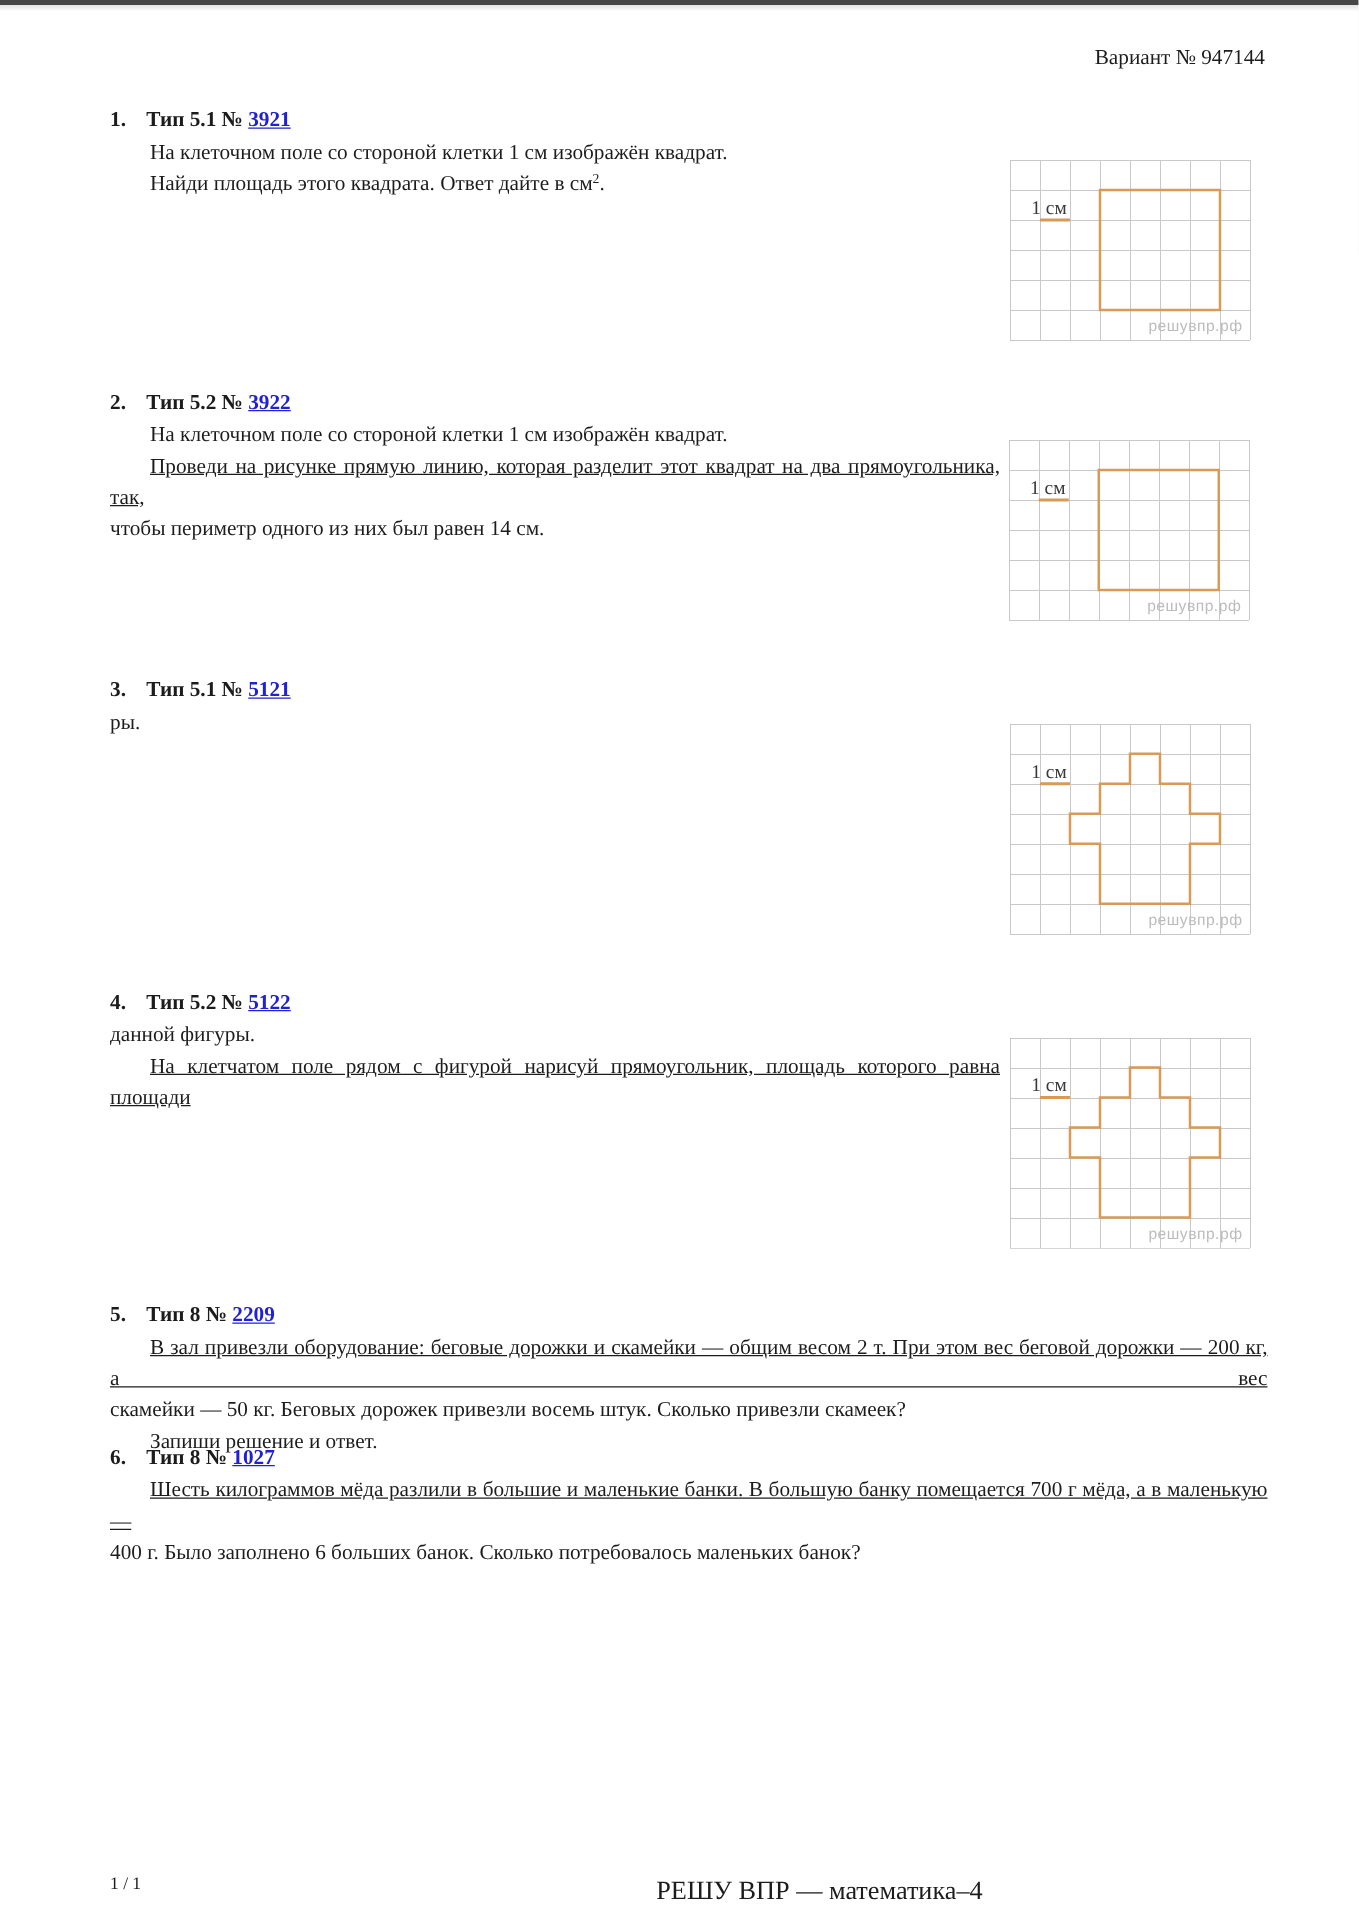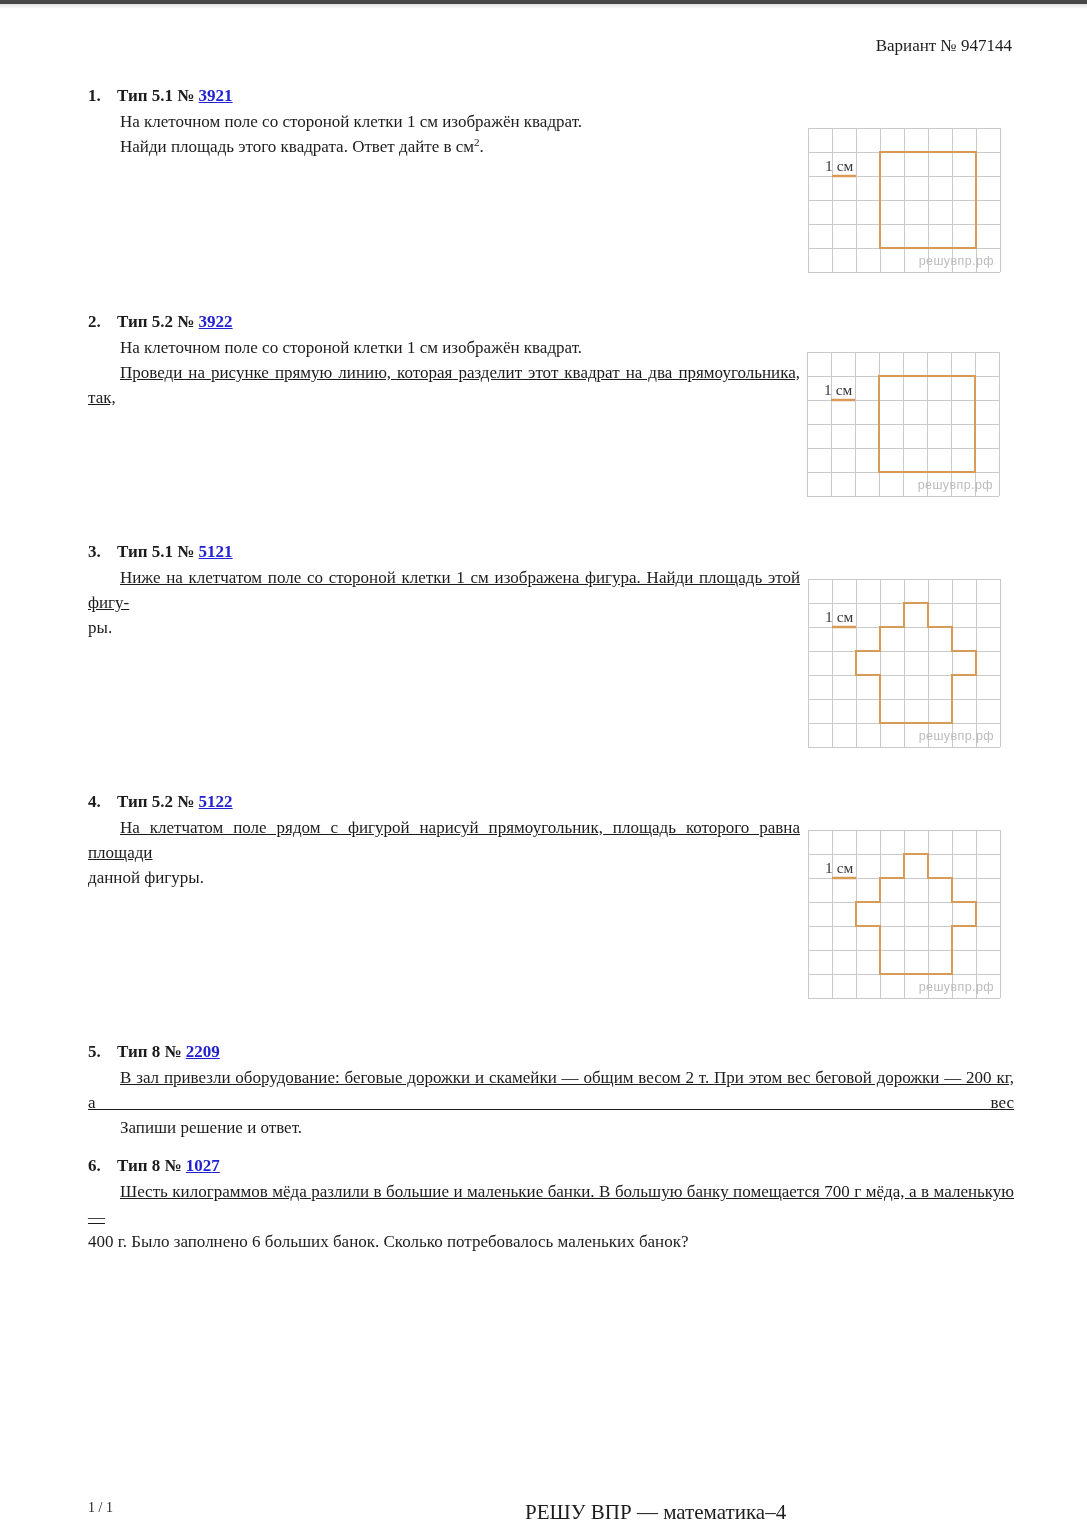--- a/index.html
+++ b/index.html
@@ -60,76 +60,77 @@
   <div class="problem" style="top:312px;">
     <div class="p-head">
       <span class="p-num">2.</span><span>Тип 5.2 №</span>&nbsp;<a class="task-link">3922</a>
     </div>
     <div class="p-body narrow">
         <div class="para">
           <span class="tline first">На клеточном поле со стороной клетки 1 см изображён квадрат.</span>
         </div>
         <div class="para">
           <span class="tline first just">Проведи на рисунке прямую линию, которая разделит этот квадрат на два прямоугольника, так,</span>
+          <span class="tline">чтобы периметр одного из них был равен 14 см.</span>
         </div>
       </div>
   </div>
   <div class="figure" style="left:807px;top:352px;"><svg width="193" height="145" viewBox="0 0 193 145">
         <path d="M0.5 0V144M24.5 0V144M48.5 0V144M72.5 0V144M96.5 0V144M120.5 0V144M144.5 0V144M168.5 0V144M192.5 0V144M0 0.5H192M0 24.5H192M0 48.5H192M0 72.5H192M0 96.5H192M0 120.5H192M0 144.5H192" stroke="#c9c9c9" stroke-width="1" fill="none" shape-rendering="crispEdges"></path>
         <polygon points="72,24 168,24 168,120 72,120" fill="none" stroke="#d79a57" stroke-width="2"></polygon>
         <line x1="24" y1="48" x2="48" y2="48" stroke="#d79a57" stroke-width="2.5"></line>
         <text x="17" y="43" class="fig-label">1 см</text>
         <text x="186" y="137" text-anchor="end" class="fig-watermark">решувпр.рф</text>
       </svg></div>
 
   <div class="problem" style="top:542px;">
     <div class="p-head">
       <span class="p-num">3.</span><span>Тип 5.1 №</span>&nbsp;<a class="task-link">5121</a>
     </div>
     <div class="p-body narrow">
         <div class="para">
-          <span class="tline first just">Ниже на клетчатом поле со стороной клетки 1 см изображена фигура. Найди площадь этой фигу-</span>
           <span class="tline">ры.</span>
         </div>
       </div>
   </div>
   <div class="figure" style="left:808px;top:579px;"><svg width="193" height="169" viewBox="0 0 193 169">
         <path d="M0.5 0V168M24.5 0V168M48.5 0V168M72.5 0V168M96.5 0V168M120.5 0V168M144.5 0V168M168.5 0V168M192.5 0V168M0 0.5H192M0 24.5H192M0 48.5H192M0 72.5H192M0 96.5H192M0 120.5H192M0 144.5H192M0 168.5H192" stroke="#c9c9c9" stroke-width="1" fill="none" shape-rendering="crispEdges"></path>
         <polygon points="96,24 120,24 120,48 144,48 144,72 168,72 168,96 144,96 144,144 72,144 72,96 48,96 48,72 72,72 72,48 96,48" fill="none" stroke="#d79a57" stroke-width="2"></polygon>
         <line x1="24" y1="48" x2="48" y2="48" stroke="#d79a57" stroke-width="2.5"></line>
         <text x="17" y="43" class="fig-label">1 см</text>
         <text x="186" y="161" text-anchor="end" class="fig-watermark">решувпр.рф</text>
       </svg></div>
 
   <div class="problem" style="top:792px;">
     <div class="p-head">
       <span class="p-num">4.</span><span>Тип 5.2 №</span>&nbsp;<a class="task-link">5122</a>
     </div>
     <div class="p-body narrow">
         <div class="para">
+          <span class="tline">данной фигуры.</span>
           <span class="tline first just">На клетчатом поле рядом с фигурой нарисуй прямоугольник, площадь которого равна площади</span>
-          <span class="tline">данной фигуры.</span>
         </div>
       </div>
   </div>
   <div class="figure" style="left:808px;top:830px;"><svg width="193" height="169" viewBox="0 0 193 169">
         <path d="M0.5 0V168M24.5 0V168M48.5 0V168M72.5 0V168M96.5 0V168M120.5 0V168M144.5 0V168M168.5 0V168M192.5 0V168M0 0.5H192M0 24.5H192M0 48.5H192M0 72.5H192M0 96.5H192M0 120.5H192M0 144.5H192M0 168.5H192" stroke="#c9c9c9" stroke-width="1" fill="none" shape-rendering="crispEdges"></path>
         <polygon points="96,24 120,24 120,48 144,48 144,72 168,72 168,96 144,96 144,144 72,144 72,96 48,96 48,72 72,72 72,48 96,48" fill="none" stroke="#d79a57" stroke-width="2"></polygon>
         <line x1="24" y1="48" x2="48" y2="48" stroke="#d79a57" stroke-width="2.5"></line>
         <text x="17" y="43" class="fig-label">1 см</text>
         <text x="186" y="161" text-anchor="end" class="fig-watermark">решувпр.рф</text>
       </svg></div>
 
   <div class="problem" style="top:1042px;">
     <div class="p-head">
       <span class="p-num">5.</span><span>Тип 8 №</span>&nbsp;<a class="task-link">2209</a>
     </div>
     <div class="p-body wide">
         <div class="para">
           <span class="tline first just">В зал привезли оборудование: беговые дорожки и скамейки — общим весом 2 т. При этом вес беговой дорожки — 200 кг, а вес</span>
+          <span class="tline">скамейки — 50 кг. Беговых дорожек привезли восемь штук. Сколько привезли скамеек?</span>
         </div>
         <div class="para">
           <span class="tline first">Запиши решение и ответ.</span>
         </div>
       </div>
   </div>
 
   <div class="problem" style="top:1156px;">
     <div class="p-head">
       <span class="p-num">6.</span><span>Тип 8 №</span>&nbsp;<a class="task-link">1027</a>

